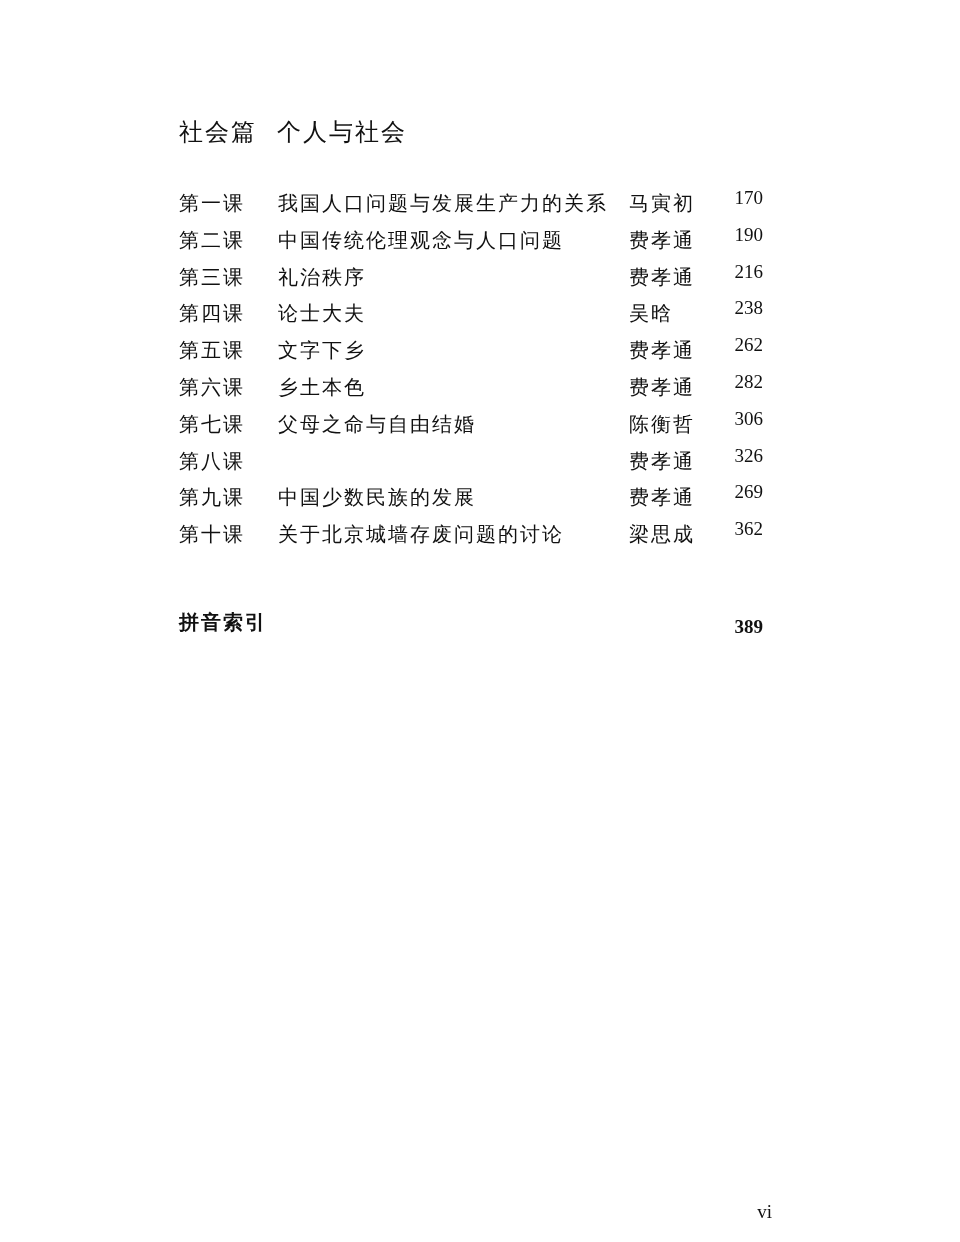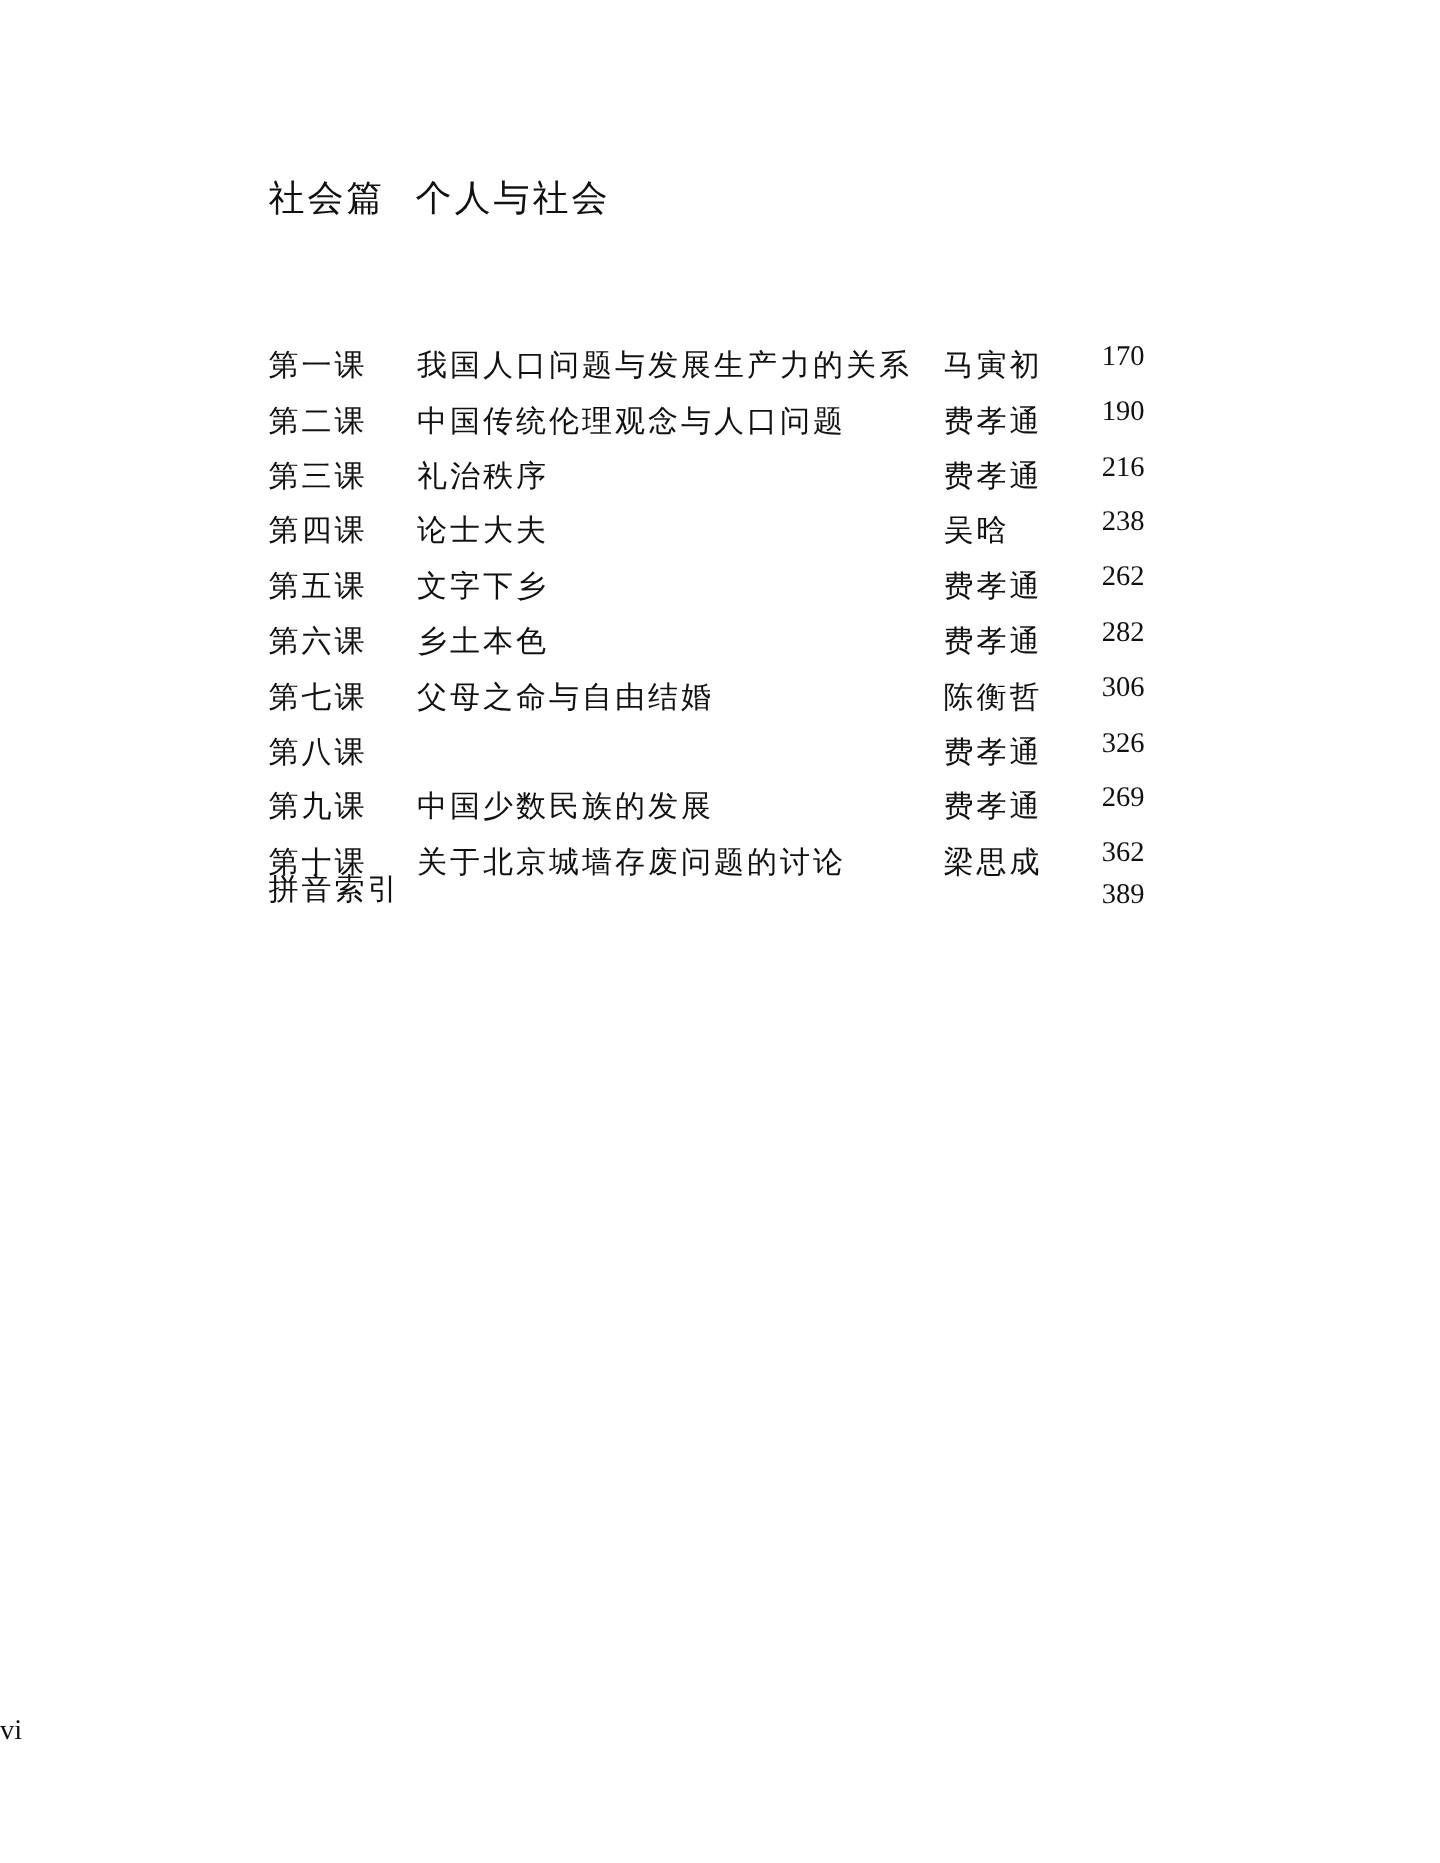--- a/index.html
+++ b/index.html
@@ -25,21 +25,20 @@
     }
     .section-heading .part {
       display: inline-block;
       width: 98px;
     }
     .toc {
       position: absolute;
       left: 179px;
       top: 187px;
       width: 590px;
-      margin-top: 40px;
     }
     .toc-row {
       position: relative;
       height: 36.8px;
       font-size: 20px;
       letter-spacing: 2px;
       white-space: nowrap;
     }
     .toc-row .lesson {
       position: absolute;
@@ -60,46 +59,47 @@
       position: absolute;
       right: 6px;
       top: 0px;
       font-family: "Liberation Serif", serif;
       font-size: 19px;
       letter-spacing: 0;
     }
     .index-row {
       position: absolute;
       left: 179px;
-      top: 574px;
+      top: 604px;
       width: 590px;
       height: 36px;
       font-size: 20px;
       letter-spacing: 2px;
+      font-weight: bold;
     }
     .index-row .label {
       position: absolute;
       left: 0;
       top: 5px;
     }
     .index-row .page {
       position: absolute;
       right: 6px;
       top: 0px;
       font-family: "Liberation Serif", serif;
       font-size: 19px;
       letter-spacing: 0;
       margin-top: 12px;
     }
     .page-number {
       position: absolute;
       left: 0;
       width: 772px;
-      top: 1143px;
-      text-align: left;
+      top: 1201px;
+      text-align: right;
       font-family: "Liberation Serif", serif;
       font-size: 19px;
     }
   </style>
 </head>
 <body>
 
 <div class="section-heading">
   <span class="part">社会篇</span><span>个人与社会</span>
 </div>

